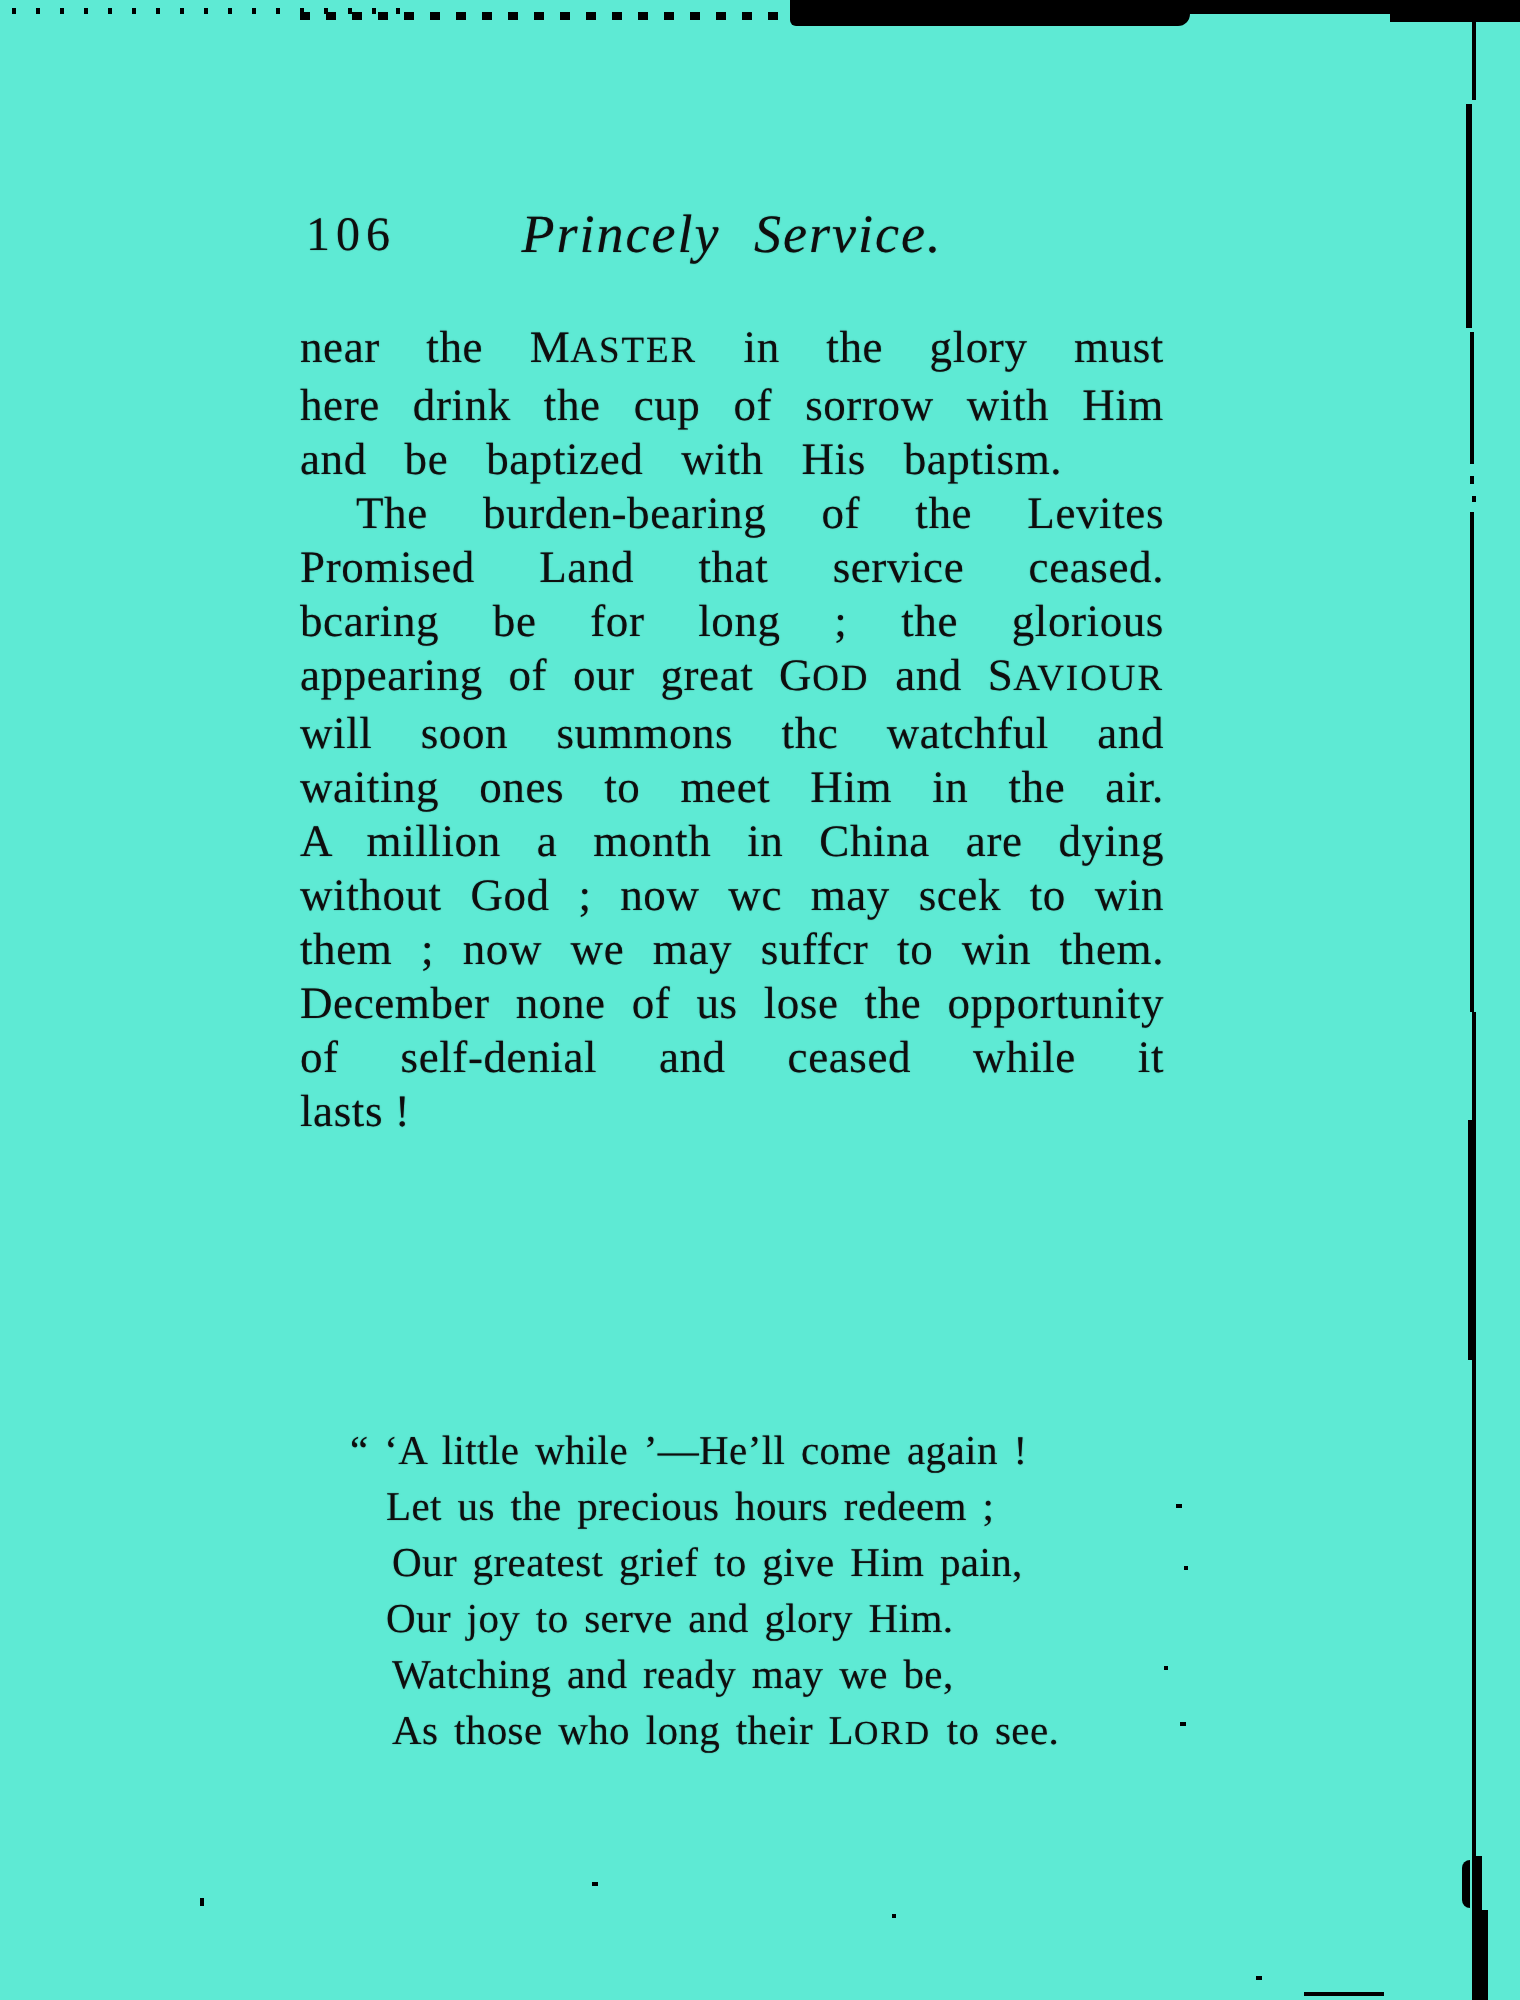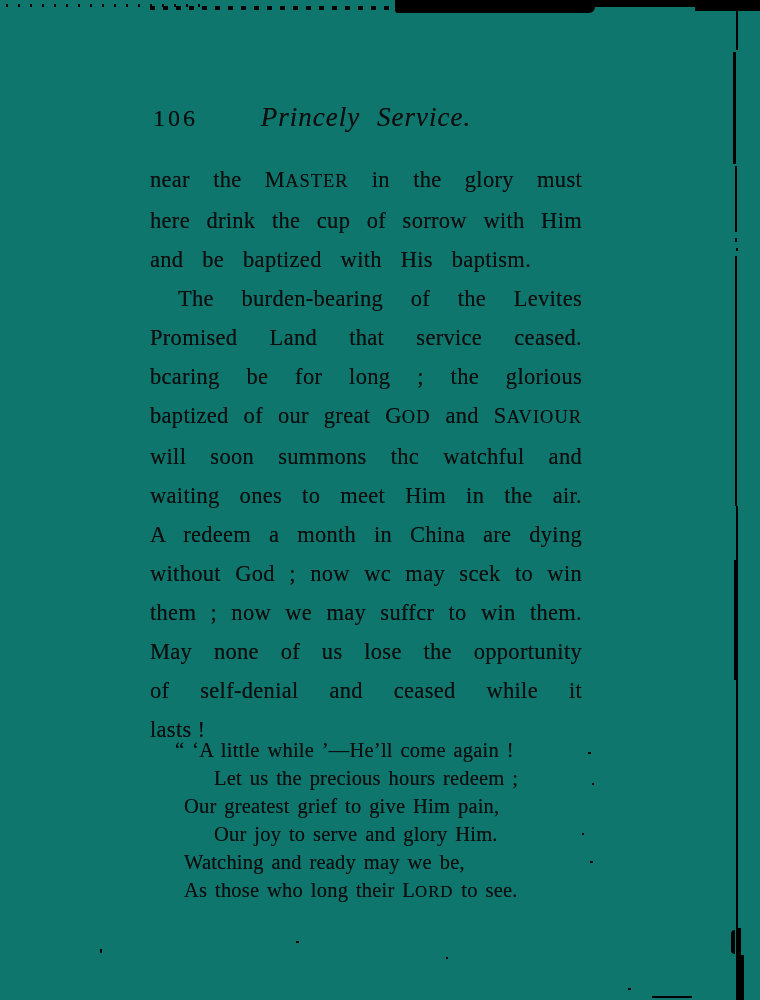--- a/index.html
+++ b/index.html
@@ -1,37 +1,37 @@
 <!DOCTYPE html>
 <html><head>
 <meta charset="utf-8">
 <style>
   html,body { margin:0; padding:0; background:#e8e8e8; }
   .page {
     position:relative; width:760px; height:1000px; margin:0 auto;
-    background:#0f766e; overflow:hidden;
+    background:#5eead4; overflow:hidden;
     font-family:"Liberation Serif","DejaVu Serif",serif;
     color:#0e0e0e;
     text-shadow:0 0 0.6px rgba(0,0,0,0.55);
     text-decoration:underline;
   }
   
   .header { position:absolute; top:101px; left:150px; width:432px; height:44px; }
   .page-number { position:absolute; left:3px; top:4px; font-size:24px; letter-spacing:3px; }
   .header-title { text-align:center; font-style:italic; font-size:27px; letter-spacing:1px; word-spacing:9px; padding-top:1px; }
   
-  .body-text { position:absolute; top:160px; left:150px; width:432px; font-size:22.5px; line-height:39px; letter-spacing:0.3px; }
+  .body-text { position:absolute; top:160px; left:150px; width:432px; font-size:22.5px; line-height:27px; letter-spacing:0.3px; }
   .body-text .line { text-align:justify; text-align-last:justify; }
   .body-text .line.last { text-align-last:left; }
   .body-text .line.indent { text-indent:28px; }
   
   .poem { position:absolute; top:712px; left:150px; width:440px; font-size:20.5px; line-height:28px; letter-spacing:0.2px; word-spacing:2.5px; }
-  .poem .line { margin-left:34px; }
-  .poem .line.indent { margin-left:64px; }
-  .poem .line.hang { margin-left:25px;margin-top:24px; }
+  .poem .line { margin-left:46px; }
+  .poem .line.indent { margin-left:43px; }
+  .poem .line.hang { margin-left:25px; }
   
   .sc { font-size:0.82em; letter-spacing:1px; }
   
   .art { position:absolute; background:#000; }
 </style>
 </head>
 <body>
 
 <div class="page">
 
@@ -72,27 +72,27 @@
   <div class="body-text">
     <div>
         <div class="line"><span>near the </span><span>M</span><span class="sc">ASTER</span><span> in the glory must</span></div>
         <div class="line"><span>here drink the cup of sorrow with Him</span></div>
         <div class="line last" style="word-spacing: 13px;"><span>and be baptized with His baptism.</span></div>
       </div>
     <div>
         <div class="line indent"><span>The burden-bearing of the Levites</span></div>
         <div class="line"><span>Promised Land that service ceased.</span></div>
         <div class="line"><span>bcaring be for long ; the glorious</span></div>
-        <div class="line"><span>baptized of our great </span><span>G</span><span class="sc">OD</span><span> and </span><span>S</span><span class="sc">AVIOUR</span></div>
+        <div class="line"><span>appearing of our great </span><span>G</span><span class="sc">OD</span><span> and </span><span>S</span><span class="sc">AVIOUR</span></div>
         <div class="line"><span>will soon summons thc watchful and</span></div>
         <div class="line"><span>waiting ones to meet Him in the air.</span></div>
-        <div class="line"><span>A redeem a month in China are dying</span></div>
+        <div class="line"><span>A million a month in China are dying</span></div>
         <div class="line"><span>without God ; now wc may scek to win</span></div>
         <div class="line"><span>them ; now we may suffcr to win them.</span></div>
-        <div class="line"><span>May none of us lose the opportunity</span></div>
+        <div class="line"><span>December none of us lose the opportunity</span></div>
         <div class="line"><span>of self-denial and ceased while it</span></div>
         <div class="line last"><span>lasts !</span></div>
       </div>
   </div>
 
   <div class="poem">
       <div class="line hang"><span>“ ‘A little while ’—He’ll come again !</span></div>
       <div class="line indent"><span>Let us the precious hours redeem ;</span></div>
       <div class="line"><span>Our greatest grief to give Him pain,</span></div>
       <div class="line indent"><span>Our joy to serve and glory Him.</span></div>

